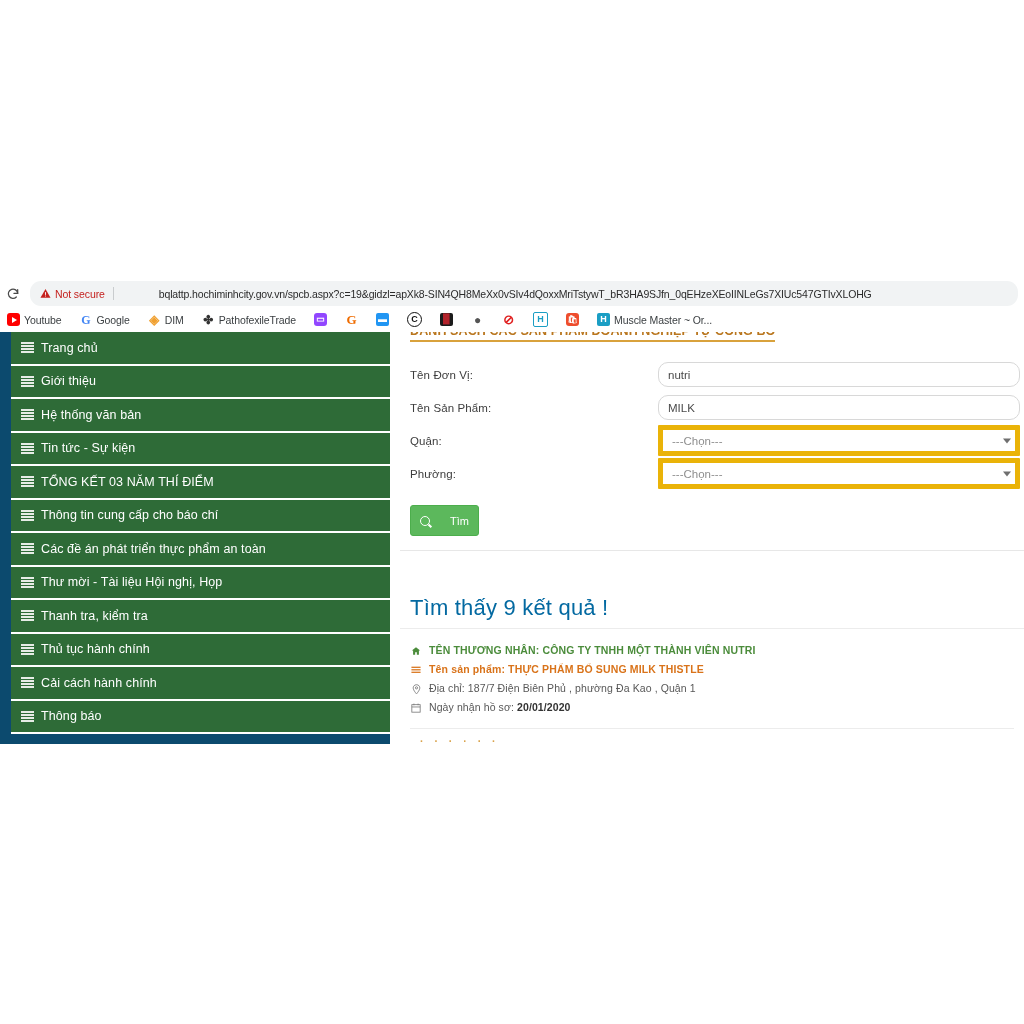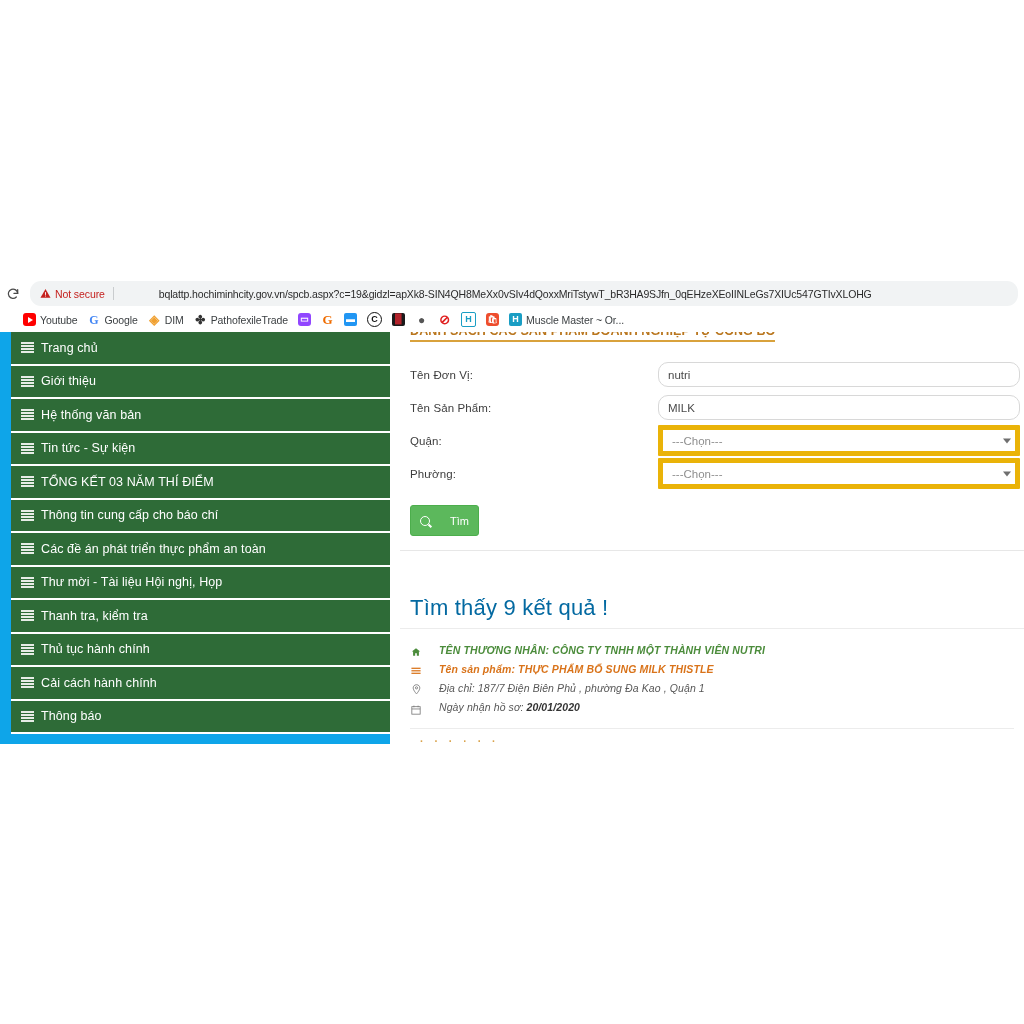--- a/index.html
+++ b/index.html
@@ -93,22 +93,22 @@
     flex: 1 1 auto;
     padding-left: 36px;
   }
 
   
   .bookmarks-row {
     height: 25px;
     background: #ffffff;
     display: flex;
     align-items: center;
-    padding-left: 18px;
-    gap: 0px;
+    padding-left: 2px;
+    gap: 8px;
     border-bottom: 1px solid #e8eaed;
   }
   .bm {
     display: flex;
     align-items: center;
     gap: 4px;
     padding: 0 5px;
     height: 20px;
     white-space: nowrap;
   }
@@ -162,21 +162,21 @@
     overflow: hidden;
   }
 
   
   .sidebar {
     position: absolute;
     left: 0;
     top: 0;
     width: 428px;
     height: 412px;
-    background: #0ea5e9;
+    background: #0c4a6e;
     padding-left: 11px;
     box-sizing: border-box;
     overflow: hidden;
   }
   .menu-item {
     position: relative;
     height: 33.5px;
     background: #2e6b37;
     border-bottom: 2px solid #ffffff;
     display: flex;
@@ -364,25 +364,24 @@
   }
 
   .result-item {
     position: absolute;
     left: 20px;
     right: 10px;
     top: 312px;
   }
   .rline {
     display: flex;
-    align-items: flex-end;
-    gap: 17px;
+    align-items: center;
+    gap: 7px;
     margin-bottom: 6px;
     line-height: 1.25;
-    font-style: italic;
   }
   .ricon {
     flex: 0 0 auto;
     width: 12px;
     display:flex;
     align-items:center;
     justify-content:center;
     padding-top: 1px;
   }
   .r-merchant {

